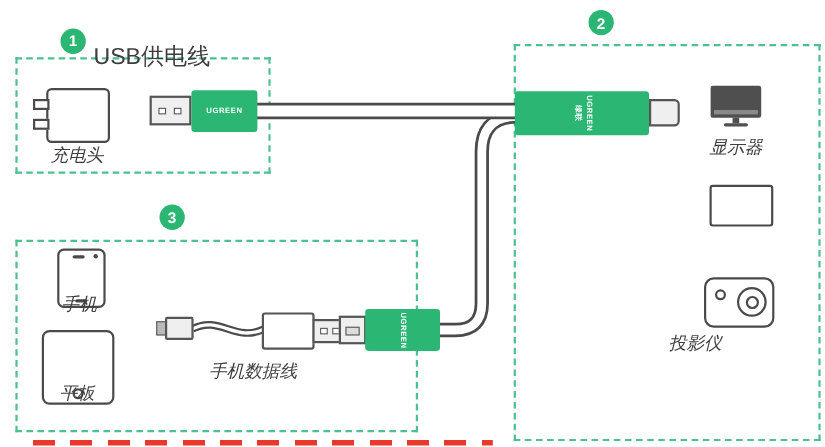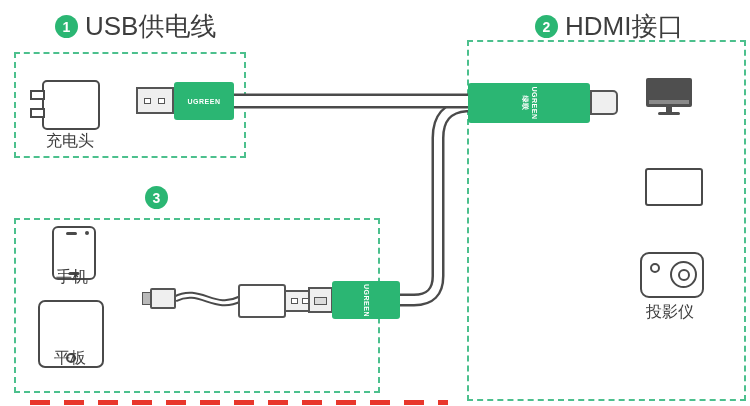--- a/index.html
+++ b/index.html
@@ -6,23 +6,23 @@
   .stage{position:relative;width:750px;height:406px;background:#fff;overflow:hidden;
          font-family:"Liberation Sans","DejaVu Sans",sans-serif;}
   .dashed{position:absolute;border:2px dashed var(--dash);background:transparent;}
   .cables{position:absolute;left:0;top:0;z-index:2;}
   .c-out{stroke:var(--line);fill:none;}
   .c-in{stroke:#fff;fill:none;}
 
   .heading{position:absolute;display:flex;align-items:center;gap:7px;z-index:6;}
   .heading .num{width:23px;height:23px;border-radius:50%;background:var(--green);color:#fff;
     font-size:14px;font-weight:bold;display:flex;align-items:center;justify-content:center;}
-  .heading .t{font-size:26px;color:var(--text);}
-
-  .lbl{position:absolute;font-size:16px;color:var(--text);text-align:center;z-index:5;}
+  .heading .t{font-size:21px;color:var(--text);margin-top:28px;}
+
+  .lbl{position:absolute;font-size:16px;color:var(--text);text-align:center;z-index:5;font-style:italic;}
 
   
   .icon{position:absolute;z-index:4;}
   .charger{left:42px;top:80px;width:54px;height:46px;border:2.5px solid var(--line);border-radius:5px;background:#fff;}
   .prong{position:absolute;width:11px;height:6px;background:#fff;border:2px solid var(--line);left:-14px;}
   .p1{top:8px;}.p2{top:26px;}
 
   .monitor{left:646px;top:78px;width:46px;height:40px;}
   .mon-screen{position:absolute;left:0;top:0;width:46px;height:29px;background:#4f4f4f;border-radius:2px;}
   .mon-strip{position:absolute;left:3px;bottom:14px;width:40px;height:4px;background:#8a8a8a;}
@@ -104,21 +104,20 @@
       <path class="c-in" stroke-width="10" d="M230,101 H470"></path>
     </g>
   </svg>
 
   <div class="heading" style="left:55px;top:9px">
     <span class="num">1</span>
     <span class="t">USB供电线</span>
   </div>
   <div class="heading" style="left:535px;top:9px">
     <span class="num">2</span>
-    <span class="t">HDMI接口</span>
   </div>
   <div class="heading" style="left:145px;top:186px">
     <span class="num">3</span>
   </div>
 
   <div class="icon charger">
     <span class="prong p1"></span>
     <span class="prong p2"></span>
   </div>
   <div class="lbl" style="left:30px;top:131px;width:80px">充电头</div>
@@ -142,30 +141,31 @@
     </span>
     <span class="metal"></span>
   </div>
 
   <div class="icon monitor">
     <span class="mon-screen"></span>
     <span class="mon-strip"></span>
     <span class="mon-stand"></span>
     <span class="mon-base"></span>
   </div>
+  <div class="lbl" style="left:629px;top:124px;width:80px">显示器</div>
 
   <div class="icon tv"></div>
 
   <div class="icon proj">
     <span class="lens">
       <span class="lens-in"></span>
     </span>
     <span class="proj-dot"></span>
   </div>
-  <div class="lbl" style="left:630px;top:302px;width:80px">投影仪</div>
+  <div class="lbl" style="left:592px;top:302px;width:80px">投影仪</div>
 
   <div class="icon phone">
     <span class="phone-spk"></span>
     <span class="phone-cam"></span>
     <span class="phone-home"></span>
   </div>
   <div class="lbl" style="left:44px;top:267px;width:56px">手机</div>
 
   <div class="icon tablet">
     <span class="tab-home"></span>
@@ -177,20 +177,21 @@
     <span class="micro-body"></span>
   </div>
 
   <div class="conn usb-male2">
     <span class="body2"></span>
     <span class="metal">
       <span class="hole h1"></span>
       <span class="hole h2"></span>
     </span>
   </div>
+  <div class="lbl" style="left:160px;top:328px;width:140px">手机数据线</div>
 
   <div class="conn usb-female">
     <span class="metal">
       <span class="slot"></span>
     </span>
     <span class="gbody">
       <span class="rot">
         <span class="brand">UGREEN</span>
       </span>
     </span>

